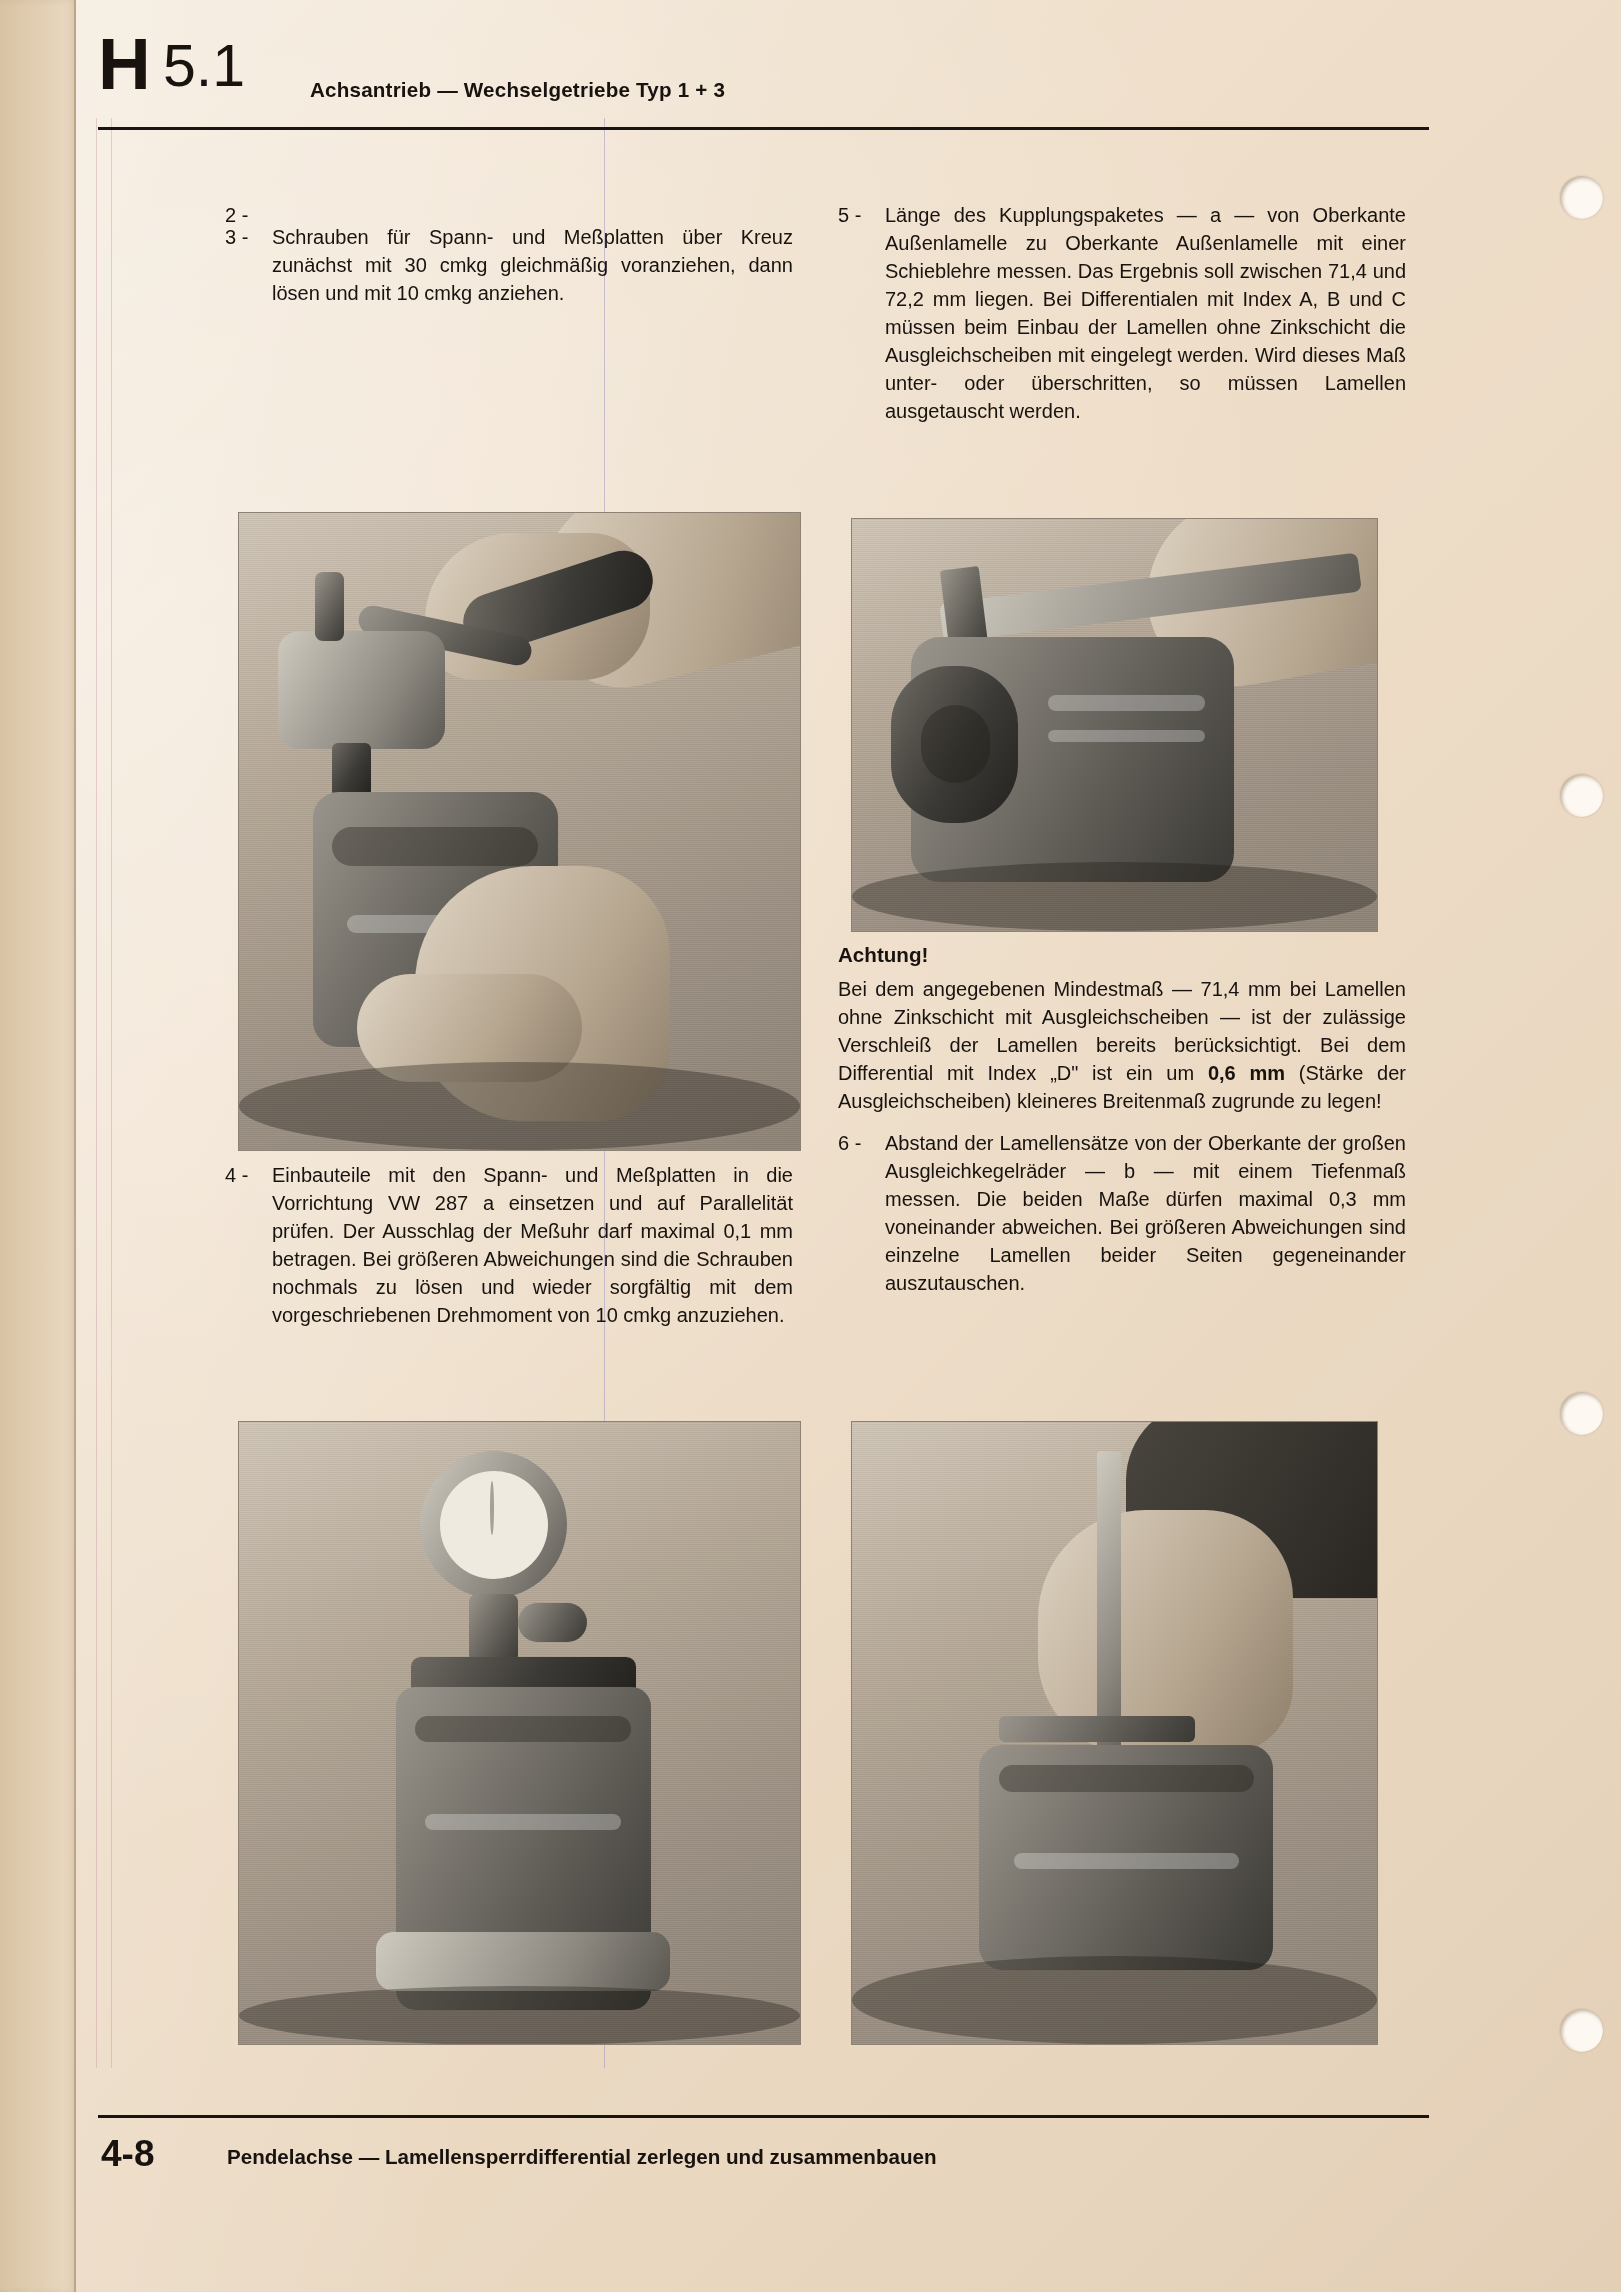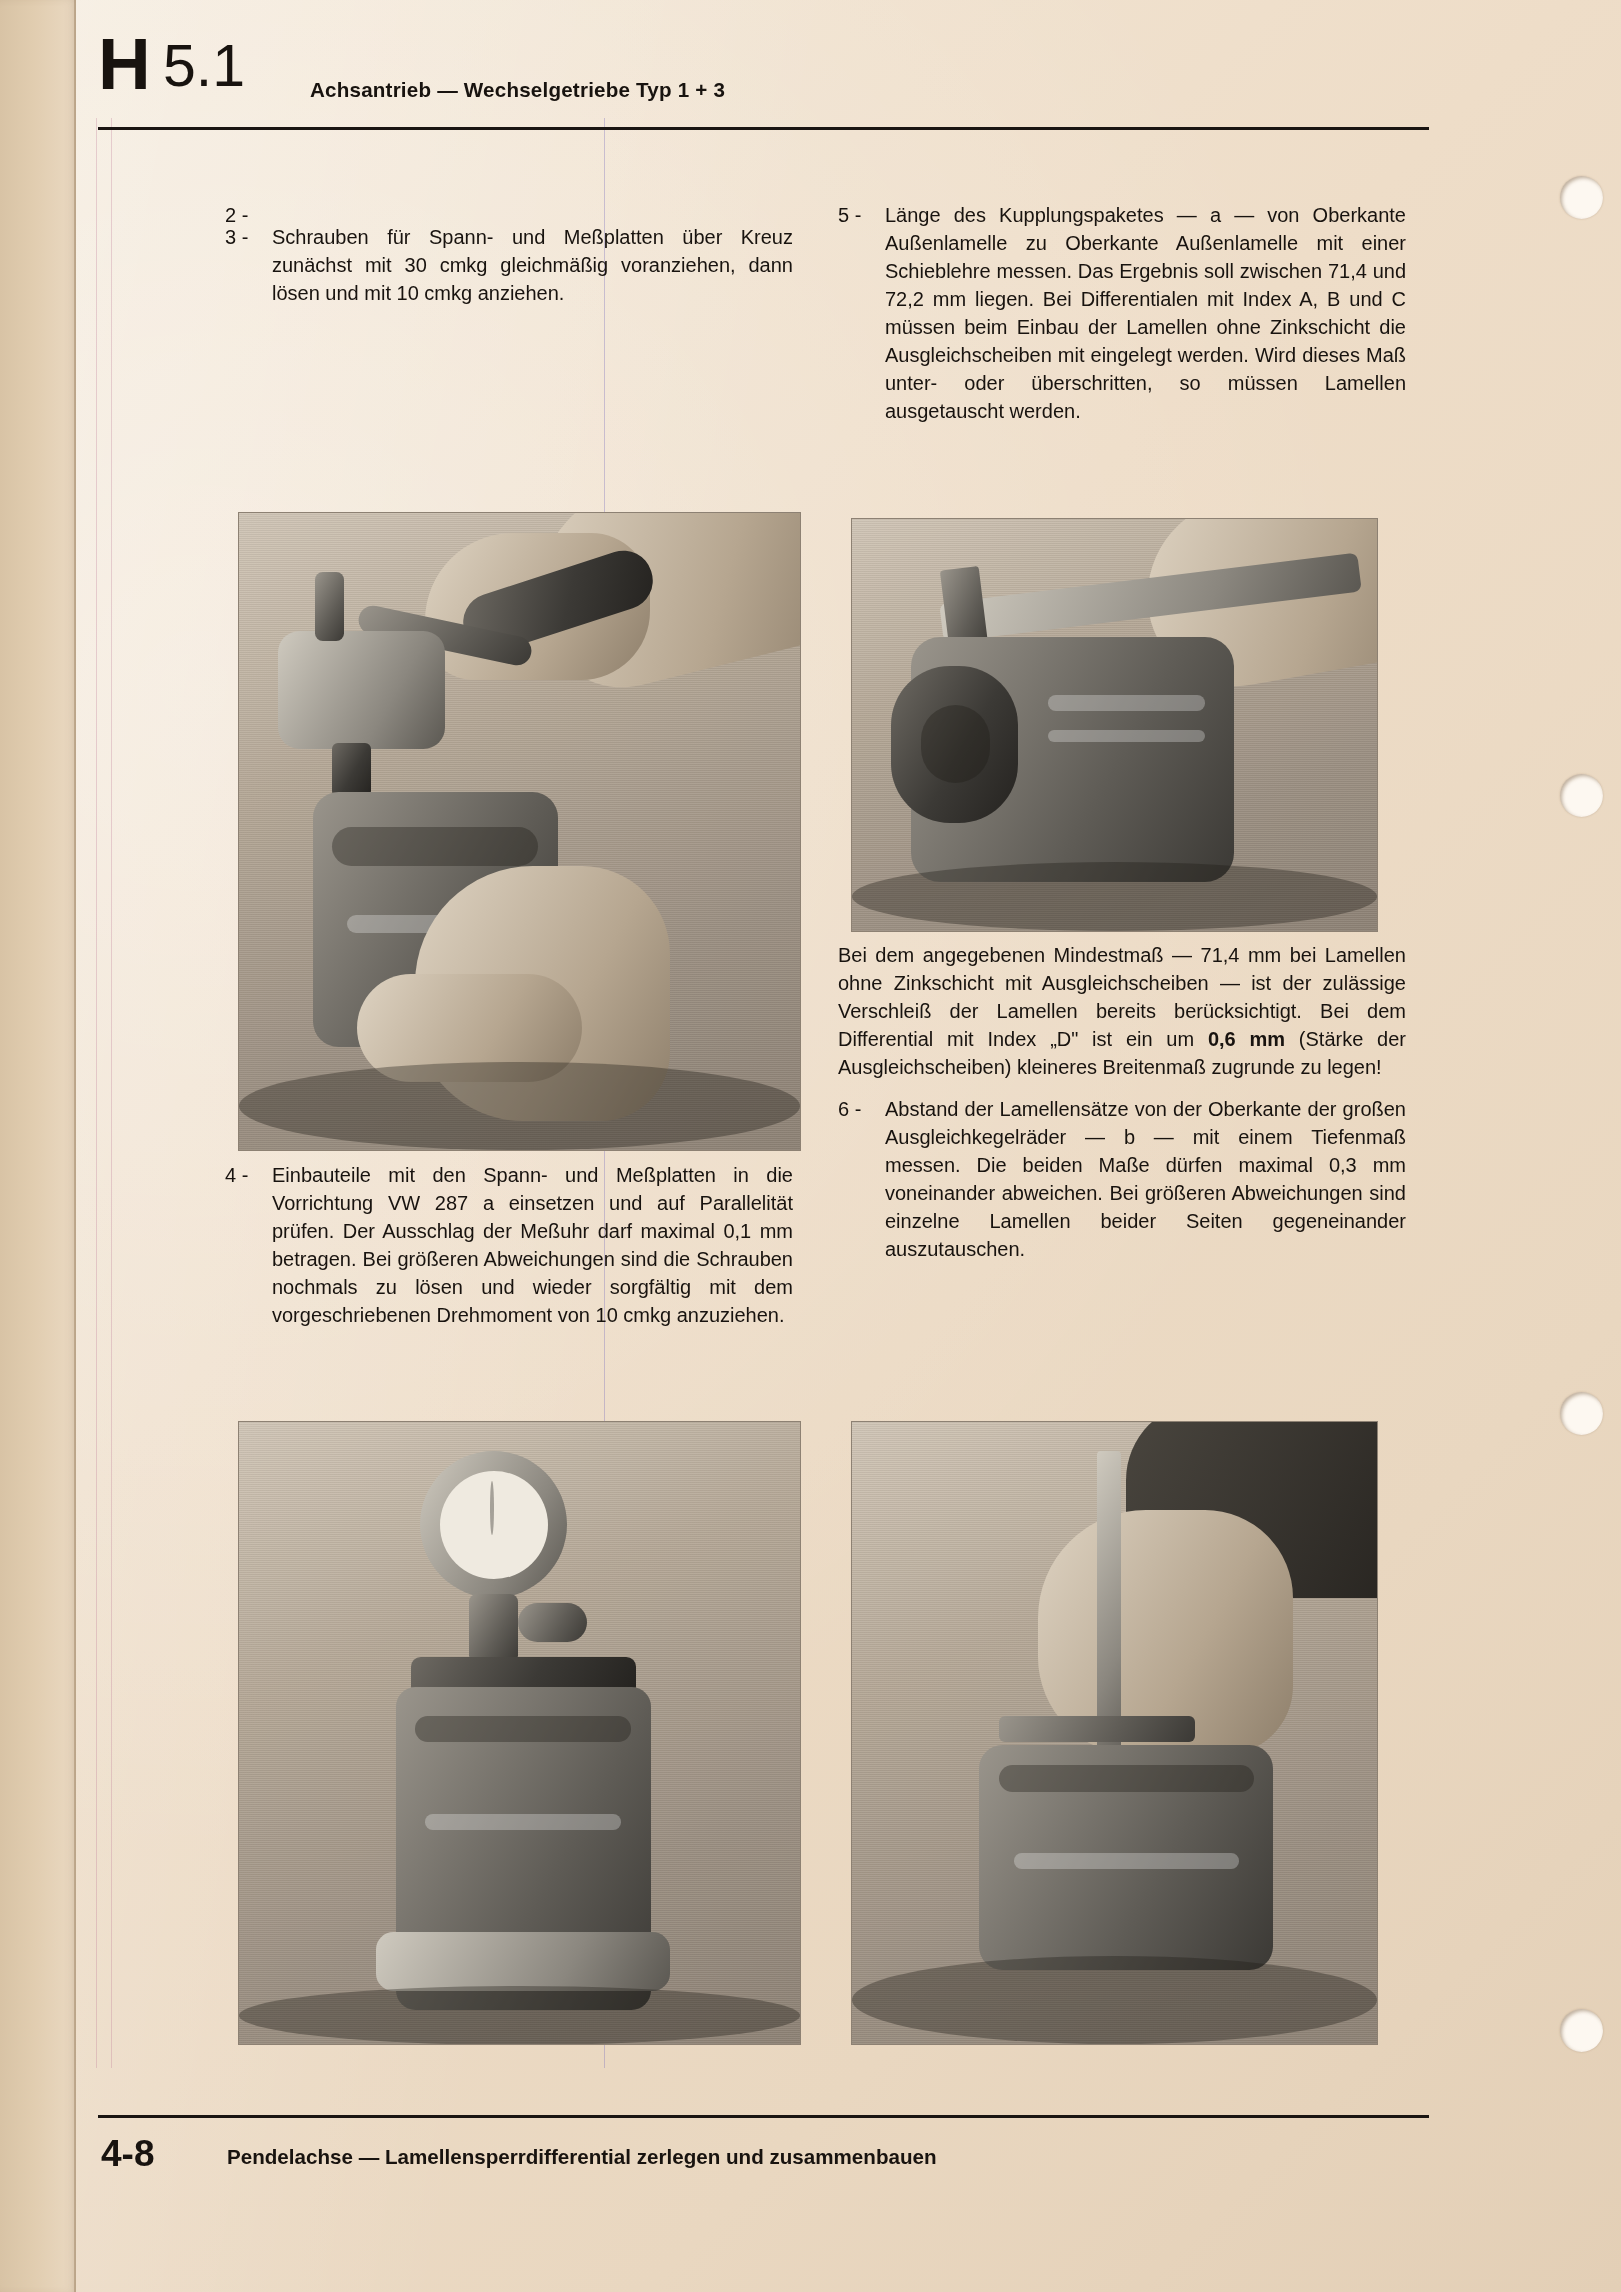--- a/index.html
+++ b/index.html
@@ -212,20 +212,21 @@
     <div class="blob metal-mid" style="left:93px; top:49px; width:39px; height:88px; border-radius:3.9px; transform:rotate(-7deg);"></div>
     <div class="blob metal-mid" style="left:59px; top:118px; width:323px; height:245px; border-radius:29px;"></div>
     <div class="blob metal-dark" style="left:39px; top:147px; width:127px; height:157px; border-radius:59px;"></div>
     <div class="blob shade" style="left:69px; top:186px; width:69px; height:78px; border-radius:39px;"></div>
     <div class="blob hl" style="left:196px; top:176px; width:157px; height:15.7px; border-radius:7.8px;"></div>
     <div class="blob hl" style="left:196px; top:211px; width:157px; height:11.8px; border-radius:7.8px;"></div>
     <div class="blob shade" style="left:0; top:343px; width:525px; height:69px;"></div>
   </div>
 
   <div class="col" style="left:838px; top:941px; width:568px;">
+    <div class="warn-title">Achtung!</div>
     <div class="warn-body para">
       <span>Bei dem angegebenen Mindestmaß — 71,4 mm bei Lamellen ohne Zinkschicht mit Ausgleichscheiben — ist der zulässige Verschleiß der Lamellen bereits berücksichtigt. Bei dem Differential mit Index „D" ist ein um</span>
       <span class="b">0,6 mm</span>
       <span>(Stärke der Ausgleichscheiben) kleineres Breitenmaß zugrunde zu legen!</span>
     </div>
     <div class="step">
       <span class="num">6 -</span>
       <span>Abstand der Lamellensätze von der Oberkante der großen Ausgleichkegelräder — b — mit einem Tiefenmaß messen. Die beiden Maße dürfen maximal 0,3 mm voneinander abweichen. Bei größeren Abweichungen sind einzelne Lamellen beider Seiten gegeneinander auszutauschen.</span>
     </div>
   </div>

